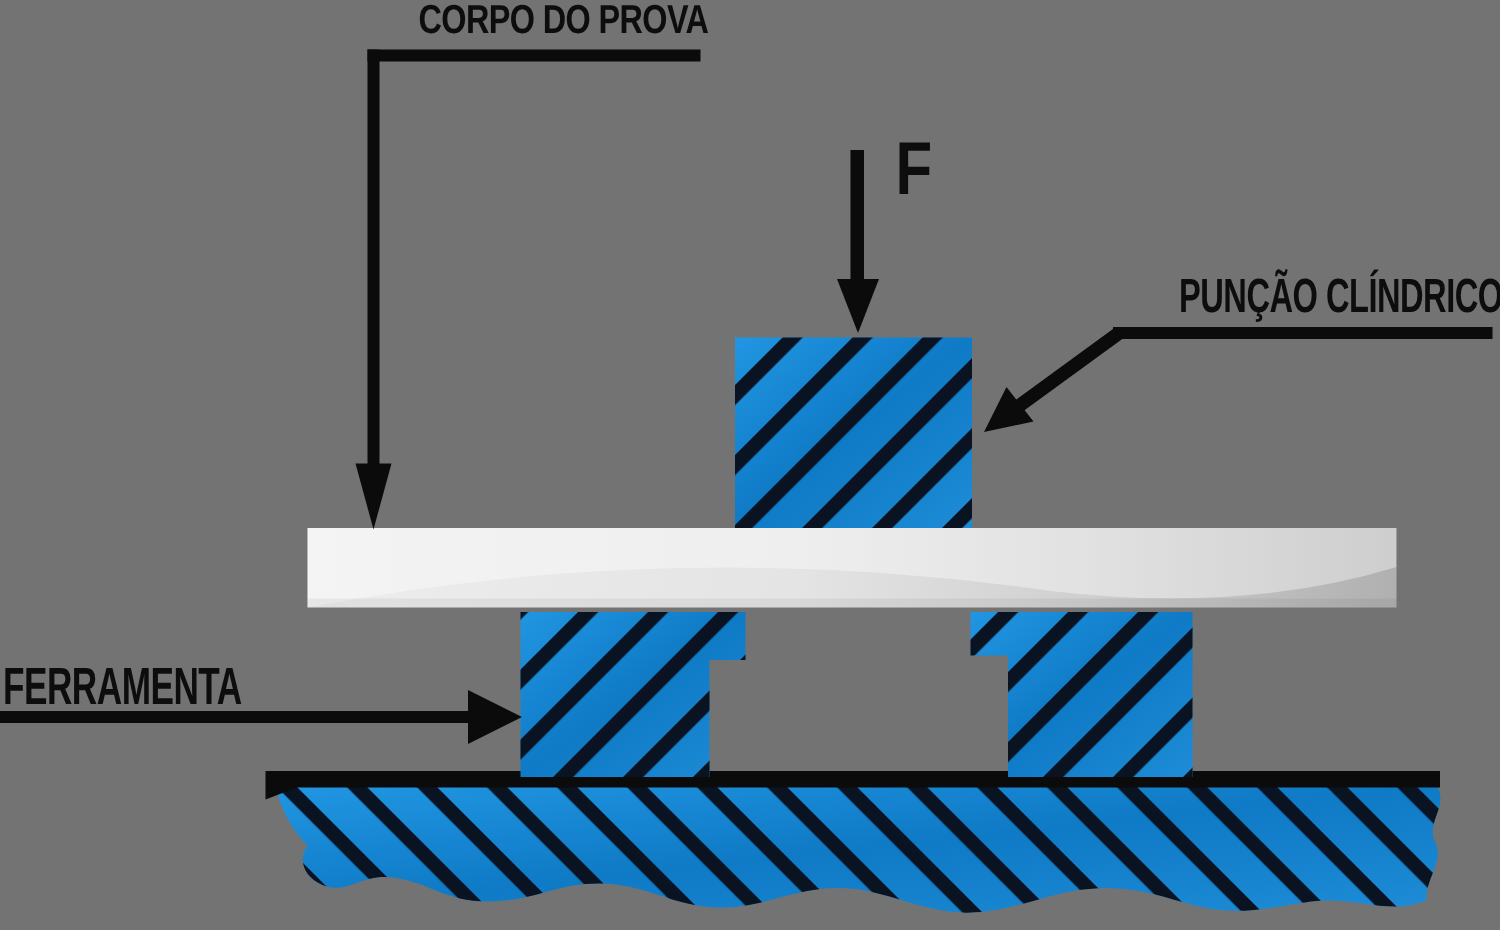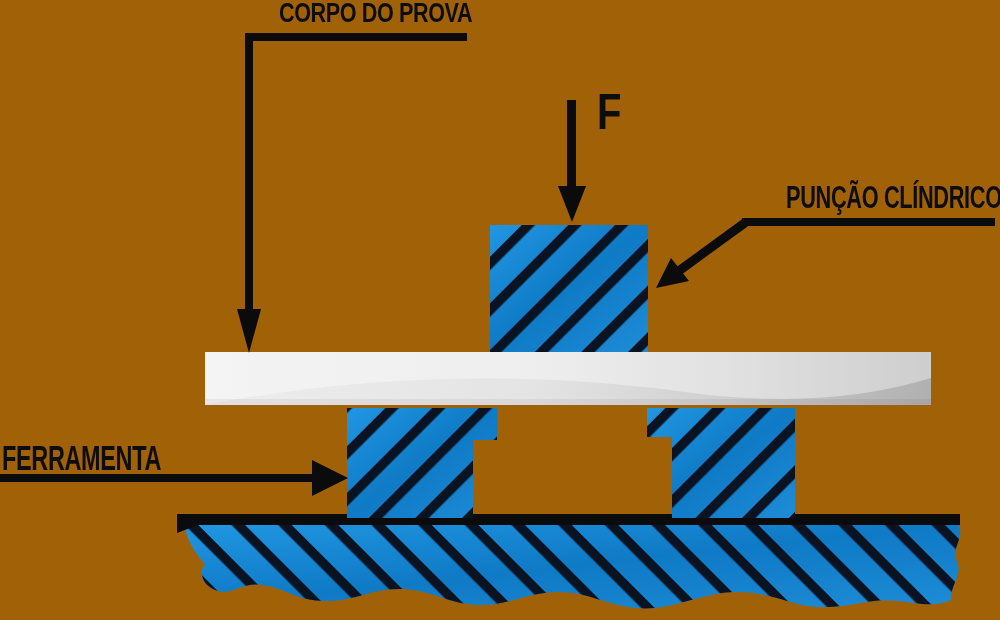--- a/index.html
+++ b/index.html
@@ -1,18 +1,18 @@
 <!DOCTYPE html>
 <html><head>
 <meta charset="utf-8">
 <style>
   html,body{margin:0;padding:0;background:#ffffff;}
   #stage{
     position:relative;width:1000px;height:620px;overflow:hidden;
-    background:#a16207;font-family:"Liberation Sans",sans-serif;
+    background:#737373;font-family:"Liberation Sans",sans-serif;
   }
   #diagram-svg{position:absolute;left:0;top:0;}
   .label{
     position:absolute;font-weight:700;color:#0d0d0d;white-space:nowrap;
     letter-spacing:-0.5px;transform-origin:left top;line-height:1;
     font-family:"Liberation Sans",sans-serif;
   }
   #label-specimen{left:279px;top:0px;font-size:27px;transform:scaleX(.80);}
   #label-punch{left:786px;top:181px;font-size:32px;transform:scaleX(.68);}
   #label-tool{left:2px;top:440px;font-size:35px;transform:scaleX(.67);}

